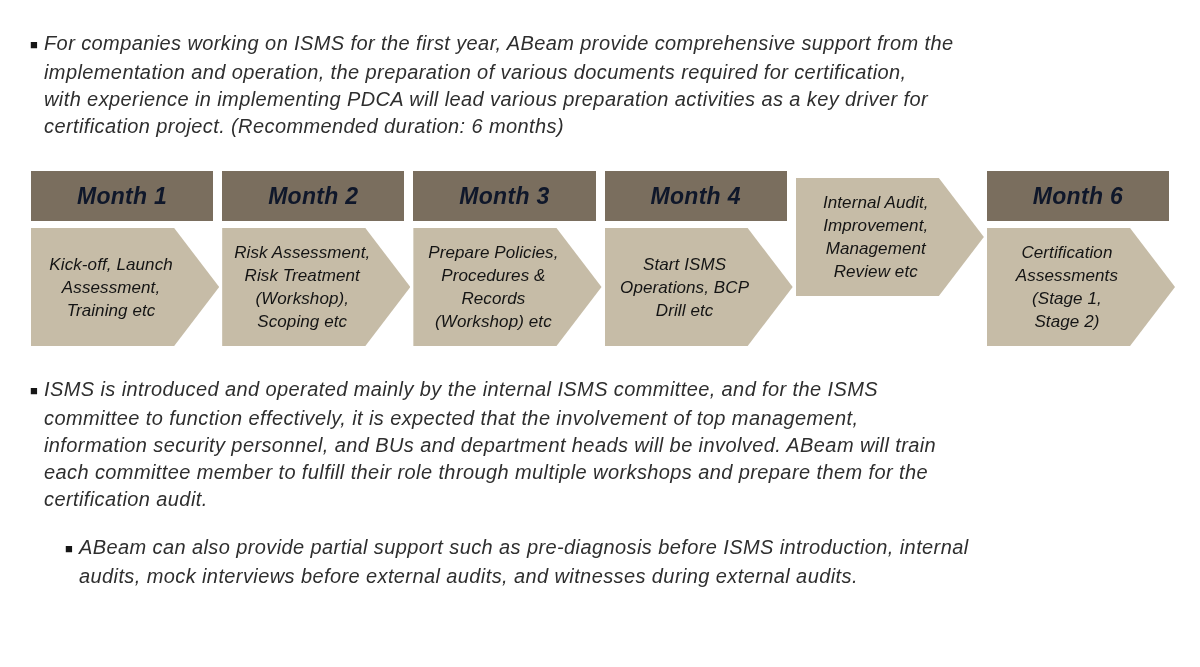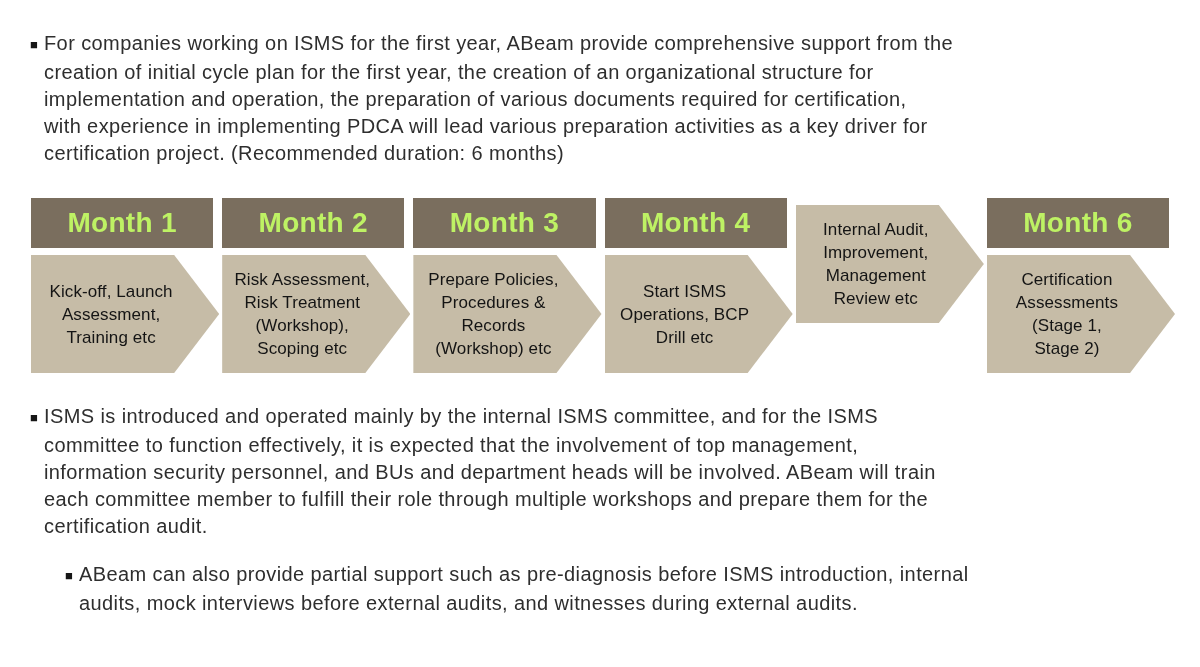--- a/index.html
+++ b/index.html
@@ -3,58 +3,57 @@
 <meta charset="utf-8">
 <style>
   * { margin:0; padding:0; box-sizing:border-box; }
   html,body { width:1200px; height:667px; }
   body {
     background:#ffffff;
     font-family:"Liberation Sans", sans-serif;
     color:#2d2d2d;
     overflow:hidden;
   }
-  .slide { width:1200px; height:667px; padding:30px 28px 8px 30px; }
+  .slide { width:1200px; height:667px; padding:30px 28px 8px 30px;font-style:italic; }
 
   
   .para { padding-left:14px; }
   .pline { white-space:nowrap; line-height:27px; font-size:20px; letter-spacing:0.4px; color:#2e2e2e; }
   .pline.first { text-indent:-14px; }
   .bullet {
     display:inline-block; width:14px; text-indent:0;
     font-size:13px; color:#161616; transform:translateY(-1px);
   }
   .para-2 { margin-top:30px; }
   .para-3 { margin-top:21px;margin-left:35px; }
 
   
   .timeline { display:flex; gap:9px; margin:31px 3px 0 1px; }
   .tl-col { flex:1; position:relative; min-width:0; }
   .tl-header {
-    height:50px; background:#7a6e5e; color:#bef264;
-    font-weight:bold; font-size:28px; letter-spacing:0.3px;
+    height:50px; background:#7a6e5e; color:#0f172a;
+    font-weight:bold; font-size:23px; letter-spacing:0.3px;
     display:flex; align-items:center; justify-content:center;
   }
   .tl-arrow {
     margin-top:7px; height:118px; width:calc(100% + 6px);
     background:#c6bca7;
     clip-path:polygon(0 0, calc(100% - 45px) 0, 100% 50%, calc(100% - 45px) 100%, 0 100%);
     display:flex; align-items:center; justify-content:center;
     padding-right:28px;
   }
   .tl-text { text-align:center; font-size:17px; line-height:23px; color:#141414; letter-spacing:0.1px; }
 </style>
 </head>
 <body>
 
 <div class="slide">
 
   <div class="para para-1">
     <div class="pline first"><span class="bullet">■</span><span>For companies working on ISMS for the first year, ABeam provide comprehensive support from the</span></div>
-    <div class="pline">creation of initial cycle plan for the first year, the creation of an organizational structure for</div>
     <div class="pline">implementation and operation, the preparation of various documents required for certification,</div>
     <div class="pline">with experience in implementing PDCA will lead various preparation activities as a key driver for</div>
     <div class="pline">certification project. (Recommended duration: 6 months)</div>
   </div>
 
   <div class="timeline">
 
     <div class="tl-col">
       <div class="tl-header">Month 1</div>
       <div class="tl-arrow">

